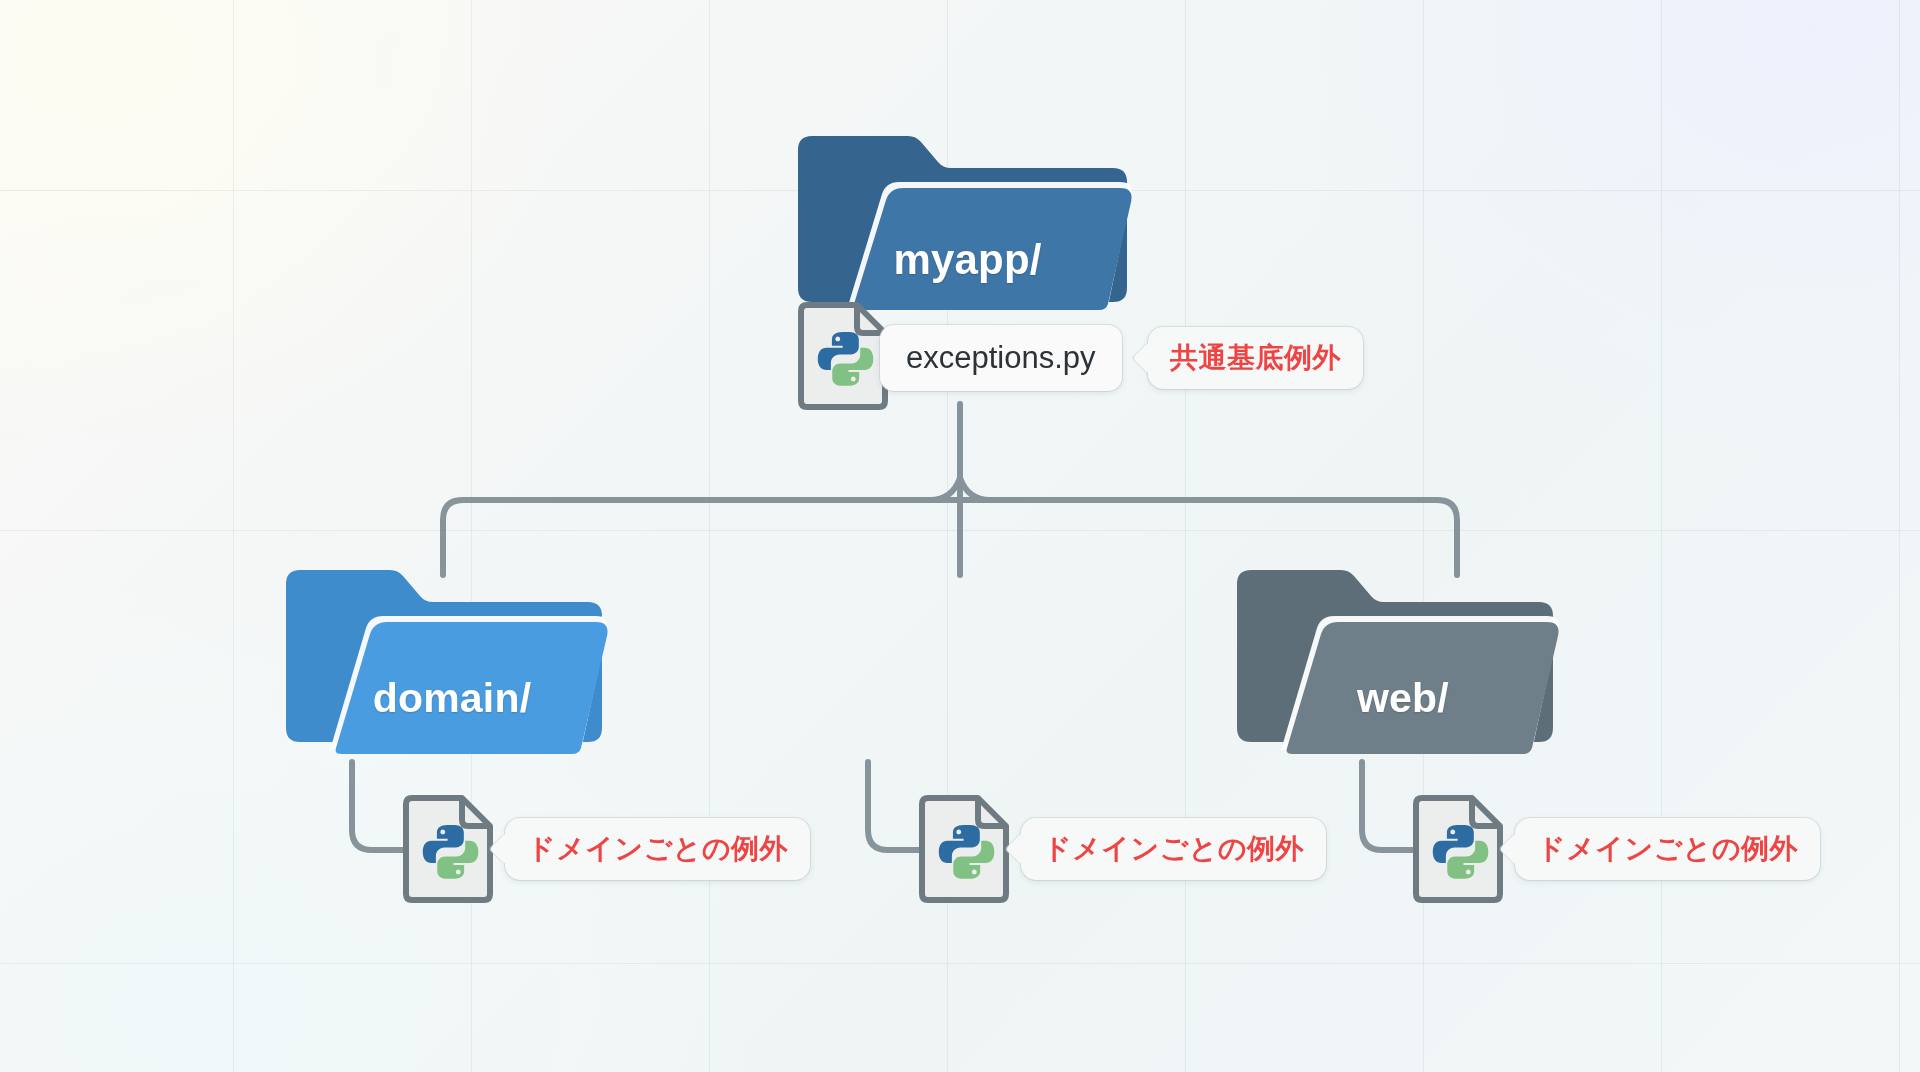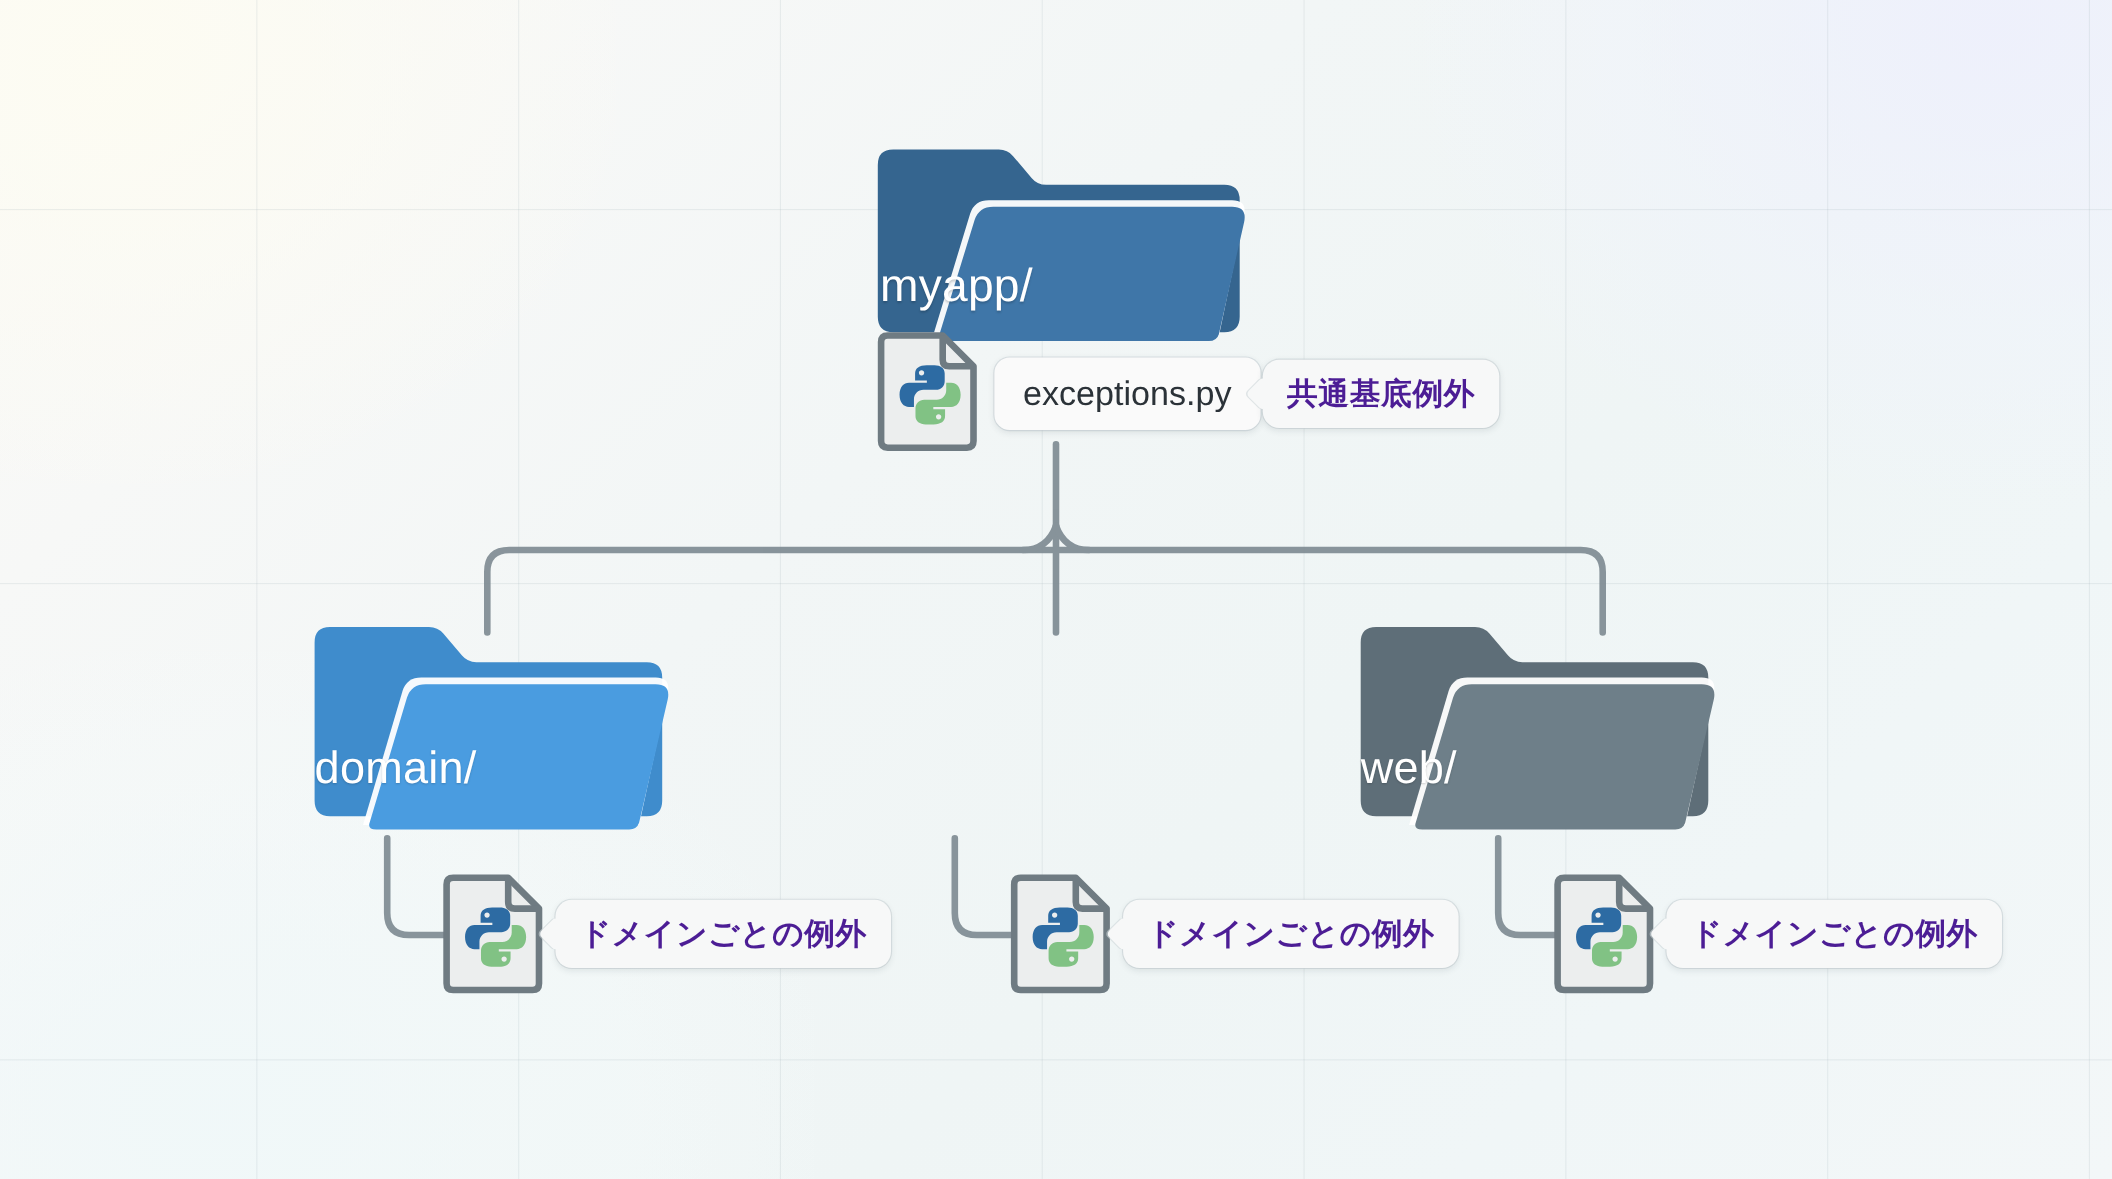--- a/index.html
+++ b/index.html
@@ -91,24 +91,24 @@
     inset: 0;
     width: 100%;
     height: 100%;
     overflow: visible;
   }
   .folder-label {
     position: absolute;
     left: 0;
     right: 0;
     bottom: 28px;
-    text-align: left;
+    text-align: center;
     color: #ffffff;
     font-size: 41px;
-    font-weight: 400;
+    font-weight: 700;
     letter-spacing: 0.2px;
     text-shadow: 0 1px 2px rgba(0,0,0,0.18);
     pointer-events: none;
   }
   .folder.root .folder-label {
     font-size: 42px;
     bottom: 34px;
     padding-left: 10px;
   }
   .folder.child .folder-label {
@@ -135,35 +135,34 @@
     background: #fafafa;
     border-radius: 14px;
     box-shadow: 0 2px 6px rgba(40,60,70,0.10), 0 0 0 1px rgba(200,210,215,0.55);
     display: flex;
     align-items: center;
     padding: 0 26px;
     height: 66px;
     color: #2b3238;
     font-size: 31px;
     white-space: nowrap;
-    margin-left: 24px;
   }
 
   
   .badge {
     position: absolute;
     background: #f7f8f8;
     border-radius: 15px;
     box-shadow: 0 2px 6px rgba(40,60,70,0.10), 0 0 0 1px rgba(205,213,217,0.6);
     display: flex;
     align-items: center;
     justify-content: center;
     height: 62px;
     padding: 0 22px;
-    color: #4c1d95;
+    color: #ef4444;
     font-size: 28px;
     font-weight: 700;
     white-space: nowrap;
     letter-spacing: 0.5px;
   }
   .badge::before {
     content: "";
     position: absolute;
     left: -11px;
     top: 50%;

